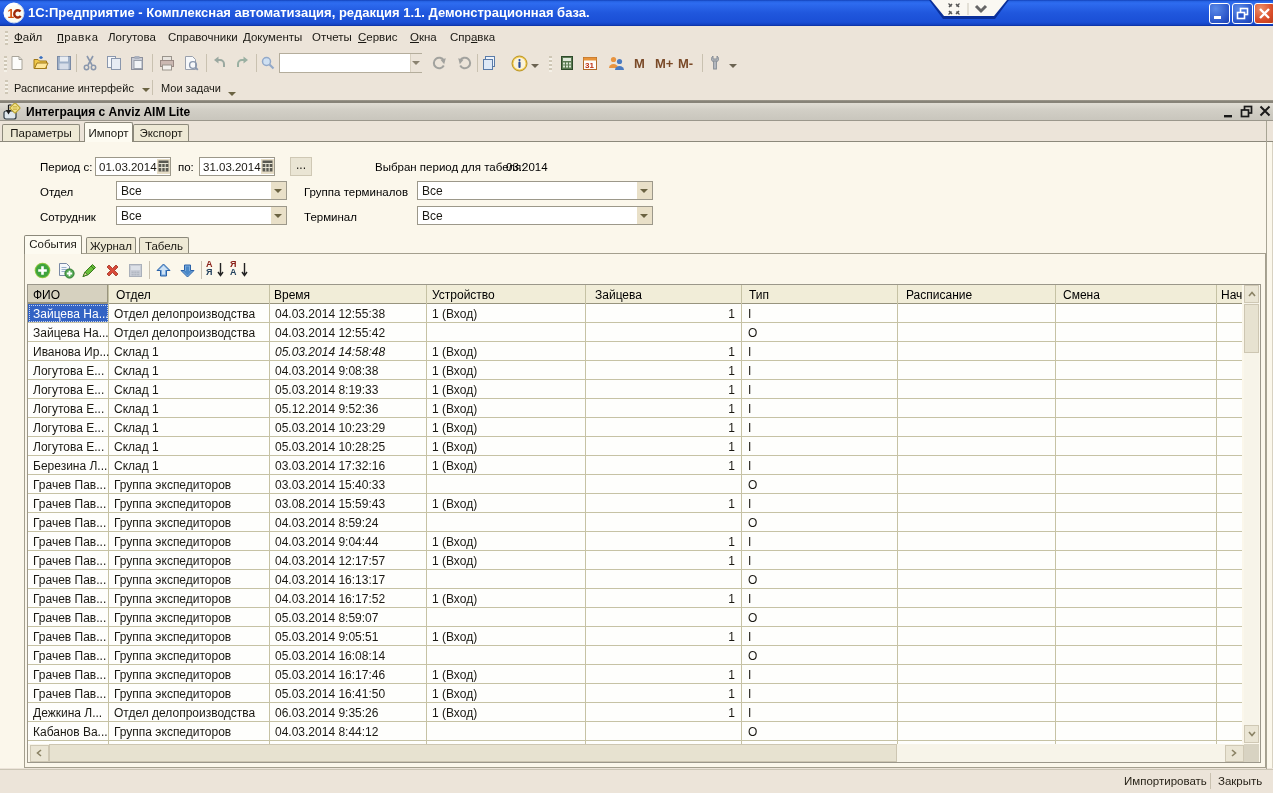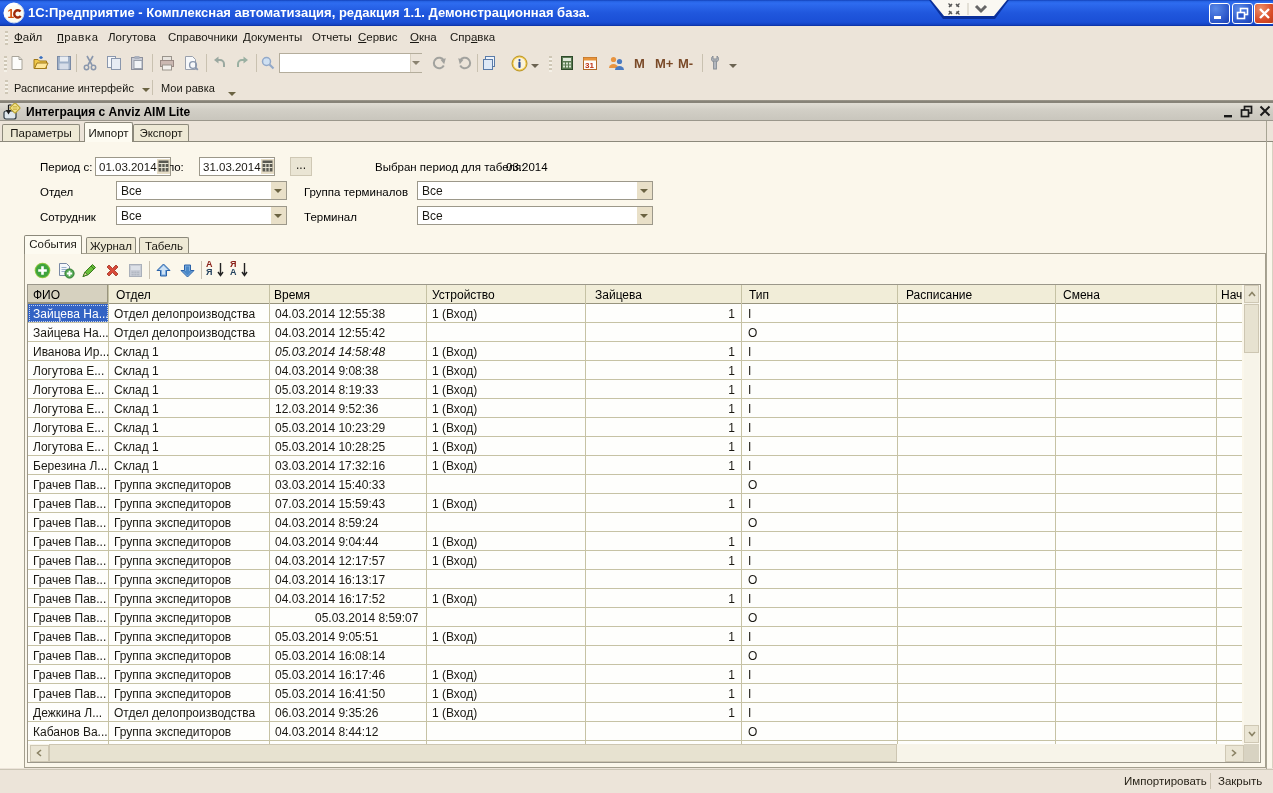--- a/index.html
+++ b/index.html
@@ -214,21 +214,21 @@
     <path d="M6 2 a3.5 3.5 0 1 0 4 0 l0 3 h-4 z" fill="#b8bcc2" stroke="#888e96"></path>
     <rect x="6.6" y="7" width="2.8" height="8" fill="#b8bcc2" stroke="#888e96"></rect>
   </svg>
 <div class="abs arrow-d" style="left:729px;top:64px;border-top-color:#6b6352;"></div>
 
 <div class="abs" id="tb2"></div>
 <div class="abs grip" style="left:5px;top:80px;height:14px;"></div>
 <div class="abs" style="left:14px;top:82px;font-size:11px;">Расписание интерфейс</div>
 <div class="abs arrow-d" style="left:142px;top:88px;"></div>
 <div class="abs sep" style="left:152px;top:80px;height:15px;"></div>
-<div class="abs" style="left:161px;top:82px;font-size:11px;">Мои равка</div>
+<div class="abs" style="left:161px;top:82px;font-size:11px;">Мои задачи</div>
 <div class="abs arrow-d" style="left:228px;top:92px;"></div>
 
 <div class="abs" id="band"></div>
 <div class="abs" id="innertitle"></div>
 <div class="abs" id="innertitletext">Интеграция с Anviz AIM Lite</div>
 <svg class="abs" style="left:1222px;top:106px" width="12" height="12">
     <rect x="2" y="9" width="8" height="2.4" fill="#1a1a1a"></rect>
   </svg>
 <svg class="abs" style="left:1240px;top:105px" width="13" height="13">
     <rect x="4.5" y="1.5" width="7" height="6.5" fill="none" stroke="#1a1a1a" stroke-width="1.7"></rect>
@@ -248,21 +248,21 @@
 <div class="abs" id="tabstrip"></div>
 <div class="abs tab" style="left:2px;width:78px;">Параметры</div>
 <div class="abs tab tabactive" style="left:84px;width:49px;">Импорт</div>
 <div class="abs tab" style="left:133px;width:56px;">Экспорт</div>
 <div class="abs" id="tabline"></div>
 
 <div class="abs" id="form"></div>
 <div class="abs lbl" style="left:40px;top:161px;">Период с:</div>
 <div class="abs input" style="left:95px;top:157px;width:76px;height:19px;"></div>
 <div class="abs" style="left:99px;top:161px;font-size:11.5px;">01.03.2014</div>
-<div class="abs lbl" style="left:168px;top:161px;">по:</div>
+<div class="abs lbl" style="left:178px;top:161px;">по:</div>
 <div class="abs input" style="left:199px;top:157px;width:76px;height:19px;"></div>
 <div class="abs" style="left:203px;top:161px;font-size:11.5px;">31.03.2014</div>
 <div class="abs sbtn" style="left:290px;top:157px;width:22px;height:19px;text-align:center;">...</div>
 <div class="abs lbl" style="left:333px;top:161px;margin-left:42px;">Выбран период для табеля:</div>
 <div class="abs lbl" style="left:506px;top:161px;">03.2014</div>
 
 <div class="abs lbl" style="left:40px;top:186px;">Отдел</div>
 <div class="abs input" style="left:116px;top:181px;width:171px;height:19px;"></div>
 <div class="abs" style="left:121px;top:184px;">Все</div>
 <div class="abs lbl" style="left:304px;top:186px;">Группа терминалов</div>
@@ -403,21 +403,21 @@
 <div style="position:absolute;left:0;top:113px;width:1214px;height:1px;background:#c6c2a4;"></div>
 <div style="position:absolute;left:5px;top:98px;">Логутова Е...</div>
 <div style="position:absolute;left:86px;top:98px;">Склад 1</div>
 <div style="position:absolute;left:247px;top:98px;">05.03.2014 8:19:33</div>
 <div style="position:absolute;left:404px;top:98px;">1 (Вход)</div>
 <div style="position:absolute;left:613px;top:98px;width:94px;text-align:right;">1</div>
 <div style="position:absolute;left:720px;top:98px;">I</div>
 <div style="position:absolute;left:0;top:132px;width:1214px;height:1px;background:#c6c2a4;"></div>
 <div style="position:absolute;left:5px;top:117px;">Логутова Е...</div>
 <div style="position:absolute;left:86px;top:117px;">Склад 1</div>
-<div style="position:absolute;left:247px;top:117px;">12.03.2014 9:52:36</div>
+<div style="position:absolute;left:247px;top:117px;">05.12.2014 9:52:36</div>
 <div style="position:absolute;left:404px;top:117px;">1 (Вход)</div>
 <div style="position:absolute;left:613px;top:117px;width:94px;text-align:right;">1</div>
 <div style="position:absolute;left:720px;top:117px;">I</div>
 <div style="position:absolute;left:0;top:151px;width:1214px;height:1px;background:#c6c2a4;"></div>
 <div style="position:absolute;left:5px;top:136px;">Логутова Е...</div>
 <div style="position:absolute;left:86px;top:136px;">Склад 1</div>
 <div style="position:absolute;left:247px;top:136px;">05.03.2014 10:23:29</div>
 <div style="position:absolute;left:404px;top:136px;">1 (Вход)</div>
 <div style="position:absolute;left:613px;top:136px;width:94px;text-align:right;">1</div>
 <div style="position:absolute;left:720px;top:136px;">I</div>
@@ -436,21 +436,21 @@
 <div style="position:absolute;left:613px;top:174px;width:94px;text-align:right;">1</div>
 <div style="position:absolute;left:720px;top:174px;">I</div>
 <div style="position:absolute;left:0;top:208px;width:1214px;height:1px;background:#c6c2a4;"></div>
 <div style="position:absolute;left:5px;top:193px;">Грачев Пав...</div>
 <div style="position:absolute;left:86px;top:193px;">Группа экспедиторов</div>
 <div style="position:absolute;left:247px;top:193px;">03.03.2014 15:40:33</div>
 <div style="position:absolute;left:720px;top:193px;">O</div>
 <div style="position:absolute;left:0;top:227px;width:1214px;height:1px;background:#c6c2a4;"></div>
 <div style="position:absolute;left:5px;top:212px;">Грачев Пав...</div>
 <div style="position:absolute;left:86px;top:212px;">Группа экспедиторов</div>
-<div style="position:absolute;left:247px;top:212px;">07.03.2014 15:59:43</div>
+<div style="position:absolute;left:247px;top:212px;">03.08.2014 15:59:43</div>
 <div style="position:absolute;left:404px;top:212px;">1 (Вход)</div>
 <div style="position:absolute;left:613px;top:212px;width:94px;text-align:right;">1</div>
 <div style="position:absolute;left:720px;top:212px;">I</div>
 <div style="position:absolute;left:0;top:246px;width:1214px;height:1px;background:#c6c2a4;"></div>
 <div style="position:absolute;left:5px;top:231px;">Грачев Пав...</div>
 <div style="position:absolute;left:86px;top:231px;">Группа экспедиторов</div>
 <div style="position:absolute;left:247px;top:231px;">04.03.2014 8:59:24</div>
 <div style="position:absolute;left:720px;top:231px;">O</div>
 <div style="position:absolute;left:0;top:265px;width:1214px;height:1px;background:#c6c2a4;"></div>
 <div style="position:absolute;left:5px;top:250px;">Грачев Пав...</div>
@@ -474,21 +474,21 @@
 <div style="position:absolute;left:0;top:322px;width:1214px;height:1px;background:#c6c2a4;"></div>
 <div style="position:absolute;left:5px;top:307px;">Грачев Пав...</div>
 <div style="position:absolute;left:86px;top:307px;">Группа экспедиторов</div>
 <div style="position:absolute;left:247px;top:307px;">04.03.2014 16:17:52</div>
 <div style="position:absolute;left:404px;top:307px;">1 (Вход)</div>
 <div style="position:absolute;left:613px;top:307px;width:94px;text-align:right;">1</div>
 <div style="position:absolute;left:720px;top:307px;">I</div>
 <div style="position:absolute;left:0;top:341px;width:1214px;height:1px;background:#c6c2a4;"></div>
 <div style="position:absolute;left:5px;top:326px;">Грачев Пав...</div>
 <div style="position:absolute;left:86px;top:326px;">Группа экспедиторов</div>
-<div style="position:absolute;left:247px;top:326px;margin-left:40px;">05.03.2014 8:59:07</div>
+<div style="position:absolute;left:247px;top:326px;">05.03.2014 8:59:07</div>
 <div style="position:absolute;left:720px;top:326px;">O</div>
 <div style="position:absolute;left:0;top:360px;width:1214px;height:1px;background:#c6c2a4;"></div>
 <div style="position:absolute;left:5px;top:345px;">Грачев Пав...</div>
 <div style="position:absolute;left:86px;top:345px;">Группа экспедиторов</div>
 <div style="position:absolute;left:247px;top:345px;">05.03.2014 9:05:51</div>
 <div style="position:absolute;left:404px;top:345px;">1 (Вход)</div>
 <div style="position:absolute;left:613px;top:345px;width:94px;text-align:right;">1</div>
 <div style="position:absolute;left:720px;top:345px;">I</div>
 <div style="position:absolute;left:0;top:379px;width:1214px;height:1px;background:#c6c2a4;"></div>
 <div style="position:absolute;left:5px;top:364px;">Грачев Пав...</div>

